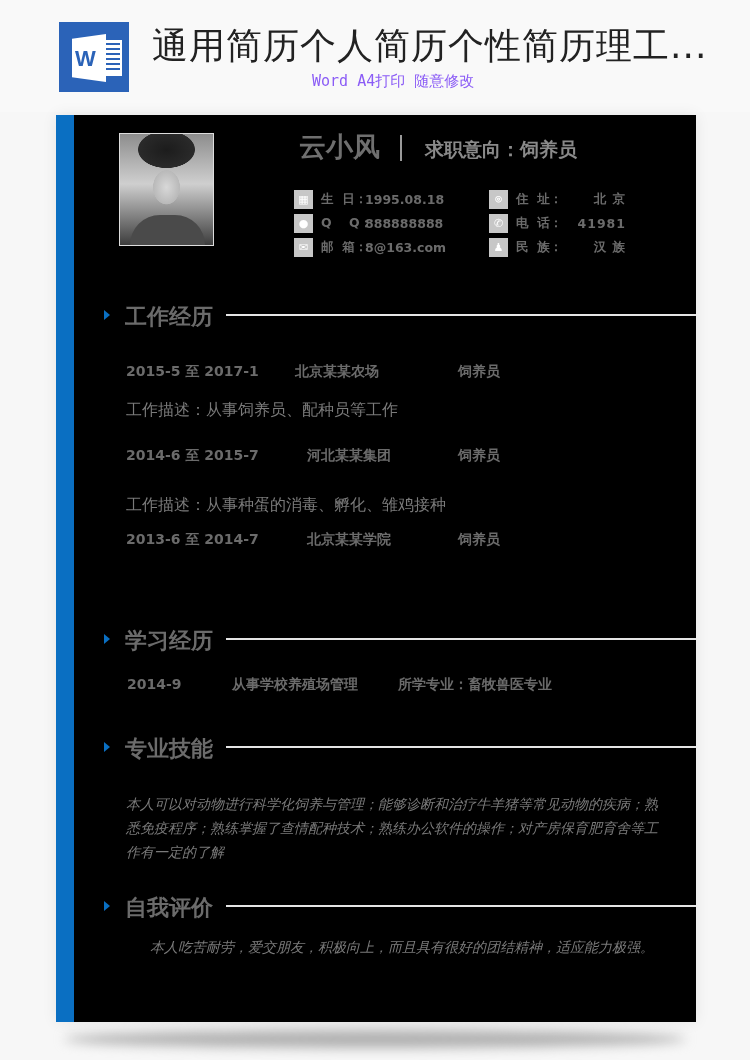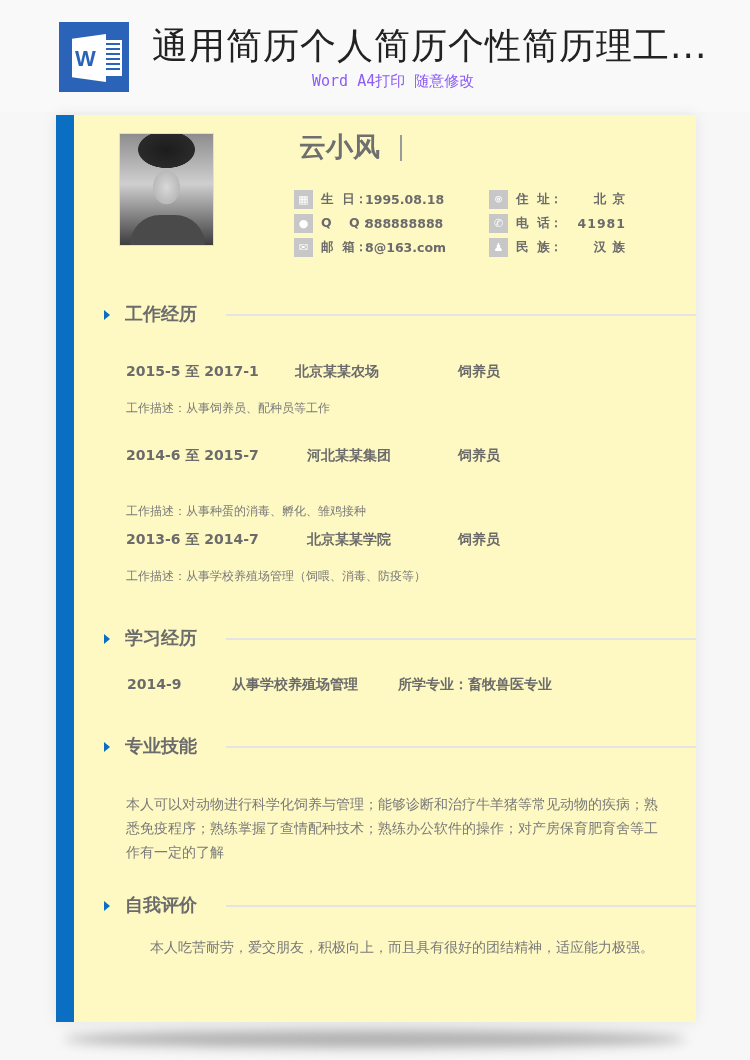--- a/index.html
+++ b/index.html
@@ -9,21 +9,21 @@
   .top-bg { position:absolute; left:0; top:0; width:750px; height:112px; background:#f9f9f9; }
   .word-icon { position:absolute; left:59px; top:22px; width:70px; height:70px; background:#2b63b8; }
   .word-icon .page { position:absolute; left:13px; top:12px; width:34px; height:48px; background:#fff; clip-path:polygon(0 10%,100% 0,100% 100%,0 90%); }
   .word-icon .w { position:absolute; left:16px; top:24px; font-weight:bold; color:#2b63b8; font-size:22px; font-family:"Liberation Sans", sans-serif; }
   .word-icon .lines { position:absolute; left:44px; top:18px; width:19px; height:36px; background:#fff; padding:3px 2px; }
   .word-icon .lines i { display:block; height:2px; background:#2b63b8; margin-bottom:3px; }
   .doc-title { position:absolute; left:152px; top:22px; font-size:36px; color:#222; letter-spacing:1px; white-space:nowrap; }
   .doc-sub { position:absolute; left:312px; top:72px; font-size:15px; color:#8b5cf6; font-family:"DejaVu Sans Mono", monospace; }
 
   .shadow { position:absolute; left:64px; top:1030px; width:622px; height:18px; background:#b0b0b0; filter:blur(6px); border-radius:50%; }
-  .paper { position:absolute; left:56px; top:115px; width:640px; height:907px; background:#fef9c3; box-shadow:0 0 14px rgba(0,0,0,0.08); }
+  .paper { position:absolute; left:56px; top:115px; width:640px; height:907px; background:#000000; box-shadow:0 0 14px rgba(0,0,0,0.08); }
   .blue-bar { position:absolute; left:0; top:0; width:18px; height:100%; background:#0a6fc2; }
 
   .photo { position:absolute; left:63px; top:18px; width:95px; height:113px; border:1px solid #ddd; background:
      radial-gradient(ellipse 22px 28px at 50% 48%, #d8d8d8 0%, #b9b9b9 60%, transparent 62%),
      radial-gradient(ellipse 40px 26px at 50% 14%, #1c1c1c 0%, #2a2a2a 70%, transparent 72%),
      linear-gradient(180deg,#8d8d8d 0%,#cfcfcf 45%,#3d3d3d 100%); }
   .photo .shirt { position:absolute; left:10px; bottom:0; width:75px; height:30px; background:#4a4a4a; border-radius:30px 30px 0 0; }
 
   .name { position:absolute; left:243px; top:14px; font-size:27px; font-weight:bold; color:#6f6f6f; }
   .name-sep { position:absolute; left:344px; top:20px; width:2px; height:26px; background:#9a9a9a; }
@@ -32,27 +32,27 @@
   .info { position:absolute; top:72px; font-size:12.5px; font-weight:bold; color:#6b6b6b; }
   .info .row { height:24px; display:flex; align-items:center; }
   .info .ico { width:19px; height:19px; background:#c7c7c7; margin-right:8px; position:relative; display:flex; align-items:center; justify-content:center; color:#fff; font-size:11px; }
   .info .lbl { display:inline-block; width:44px; white-space:pre; }
   .info.left { left:238px; }
   .info.right { left:433px; }
   .info.right .val { display:inline-block; width:66px; text-align:right; letter-spacing:1px; }
 
   .sec { position:absolute; left:0; width:640px; }
   .sec .arrow { position:absolute; left:48px; top:6px; width:0; height:0; border-top:5px solid transparent; border-bottom:5px solid transparent; border-left:6px solid #0a6fc2; }
-  .sec .title { position:absolute; left:69px; top:-2px; font-size:18px; font-weight:bold; color:#6b6b6b; }
+  .sec .title { position:absolute; left:69px; top:-2px; font-size:22px; font-weight:bold; color:#6b6b6b; }
   .sec .line { position:absolute; left:170px; top:10px; width:470px; height:2px; background:#e4e4e4; }
 
   .job { position:absolute; left:70px; font-size:14px; font-weight:bold; color:#6b6b6b; }
   .job span { position:absolute; white-space:nowrap; }
-  .desc { position:absolute; left:70px; font-size:12px; color:#7a7a7a; white-space:nowrap; }
-  .para { position:absolute; left:70px; width:540px; font-size:14px; line-height:24px; color:#7a7a7a; }
+  .desc { position:absolute; left:70px; font-size:16px; color:#7a7a7a; white-space:nowrap; }
+  .para { position:absolute; left:70px; width:540px; font-size:14px; line-height:24px; color:#7a7a7a;font-style:italic; }
 </style>
 </head>
 <body>
 
 <div class="top-bg"></div>
 <div class="word-icon">
   <div class="lines">
       <i></i>
       <i></i>
       <i></i>
@@ -68,20 +68,21 @@
 
 <div class="shadow"></div>
 <div class="paper">
   <div class="blue-bar"></div>
 
   <div class="photo">
       <div class="shirt"></div>
     </div>
   <div class="name">云小风</div>
   <div class="name-sep"></div>
+  <div class="intent">求职意向：饲养员</div>
 
   <div class="info left">
     <div class="row">
       <span class="ico">▦</span>
       <span class="lbl">生  日：</span>
       <span class="val">1995.08.18</span>
     </div>
     <div class="row">
       <span class="ico">●</span>
       <span class="lbl">Q    Q：</span>
@@ -123,28 +124,27 @@
     <span style="left:169px">北京某某农场</span>
     <span style="left:332px">饲养员</span>
   </div>
   <div class="desc" style="top:285px;">工作描述：从事饲养员、配种员等工作</div>
 
   <div class="job" style="top:332px;">
     <span style="left:0">2014-6 至 2015-7</span>
     <span style="left:181px">河北某某集团</span>
     <span style="left:332px">饲养员</span>
   </div>
-  <div class="desc" style="top:388px;">工作描述：从事种蛋的消毒、孵化、雏鸡接种</div>
+  <div class="desc" style="top:380px;">工作描述：从事种蛋的消毒、孵化、雏鸡接种</div>
 
   <div class="job" style="top:416px;">
     <span style="left:0">2013-6 至 2014-7</span>
     <span style="left:181px">北京某某学院</span>
     <span style="left:332px">饲养员</span>
   </div>
-  <div class="desc" style="top:453px;">工作描述：从事学校养殖场管理（饲喂、消毒、防疫等）</div>
 
   <div class="sec" style="top:513px;">
     <div class="arrow"></div>
     <div class="title">学习经历</div>
     <div class="line"></div>
   </div>
   <div class="job" style="top:561px;">
     <span style="left:1px">2014-9</span>
     <span style="left:106px">从事学校养殖场管理</span>
     <span style="left:272px">所学专业：畜牧兽医专业</span>

